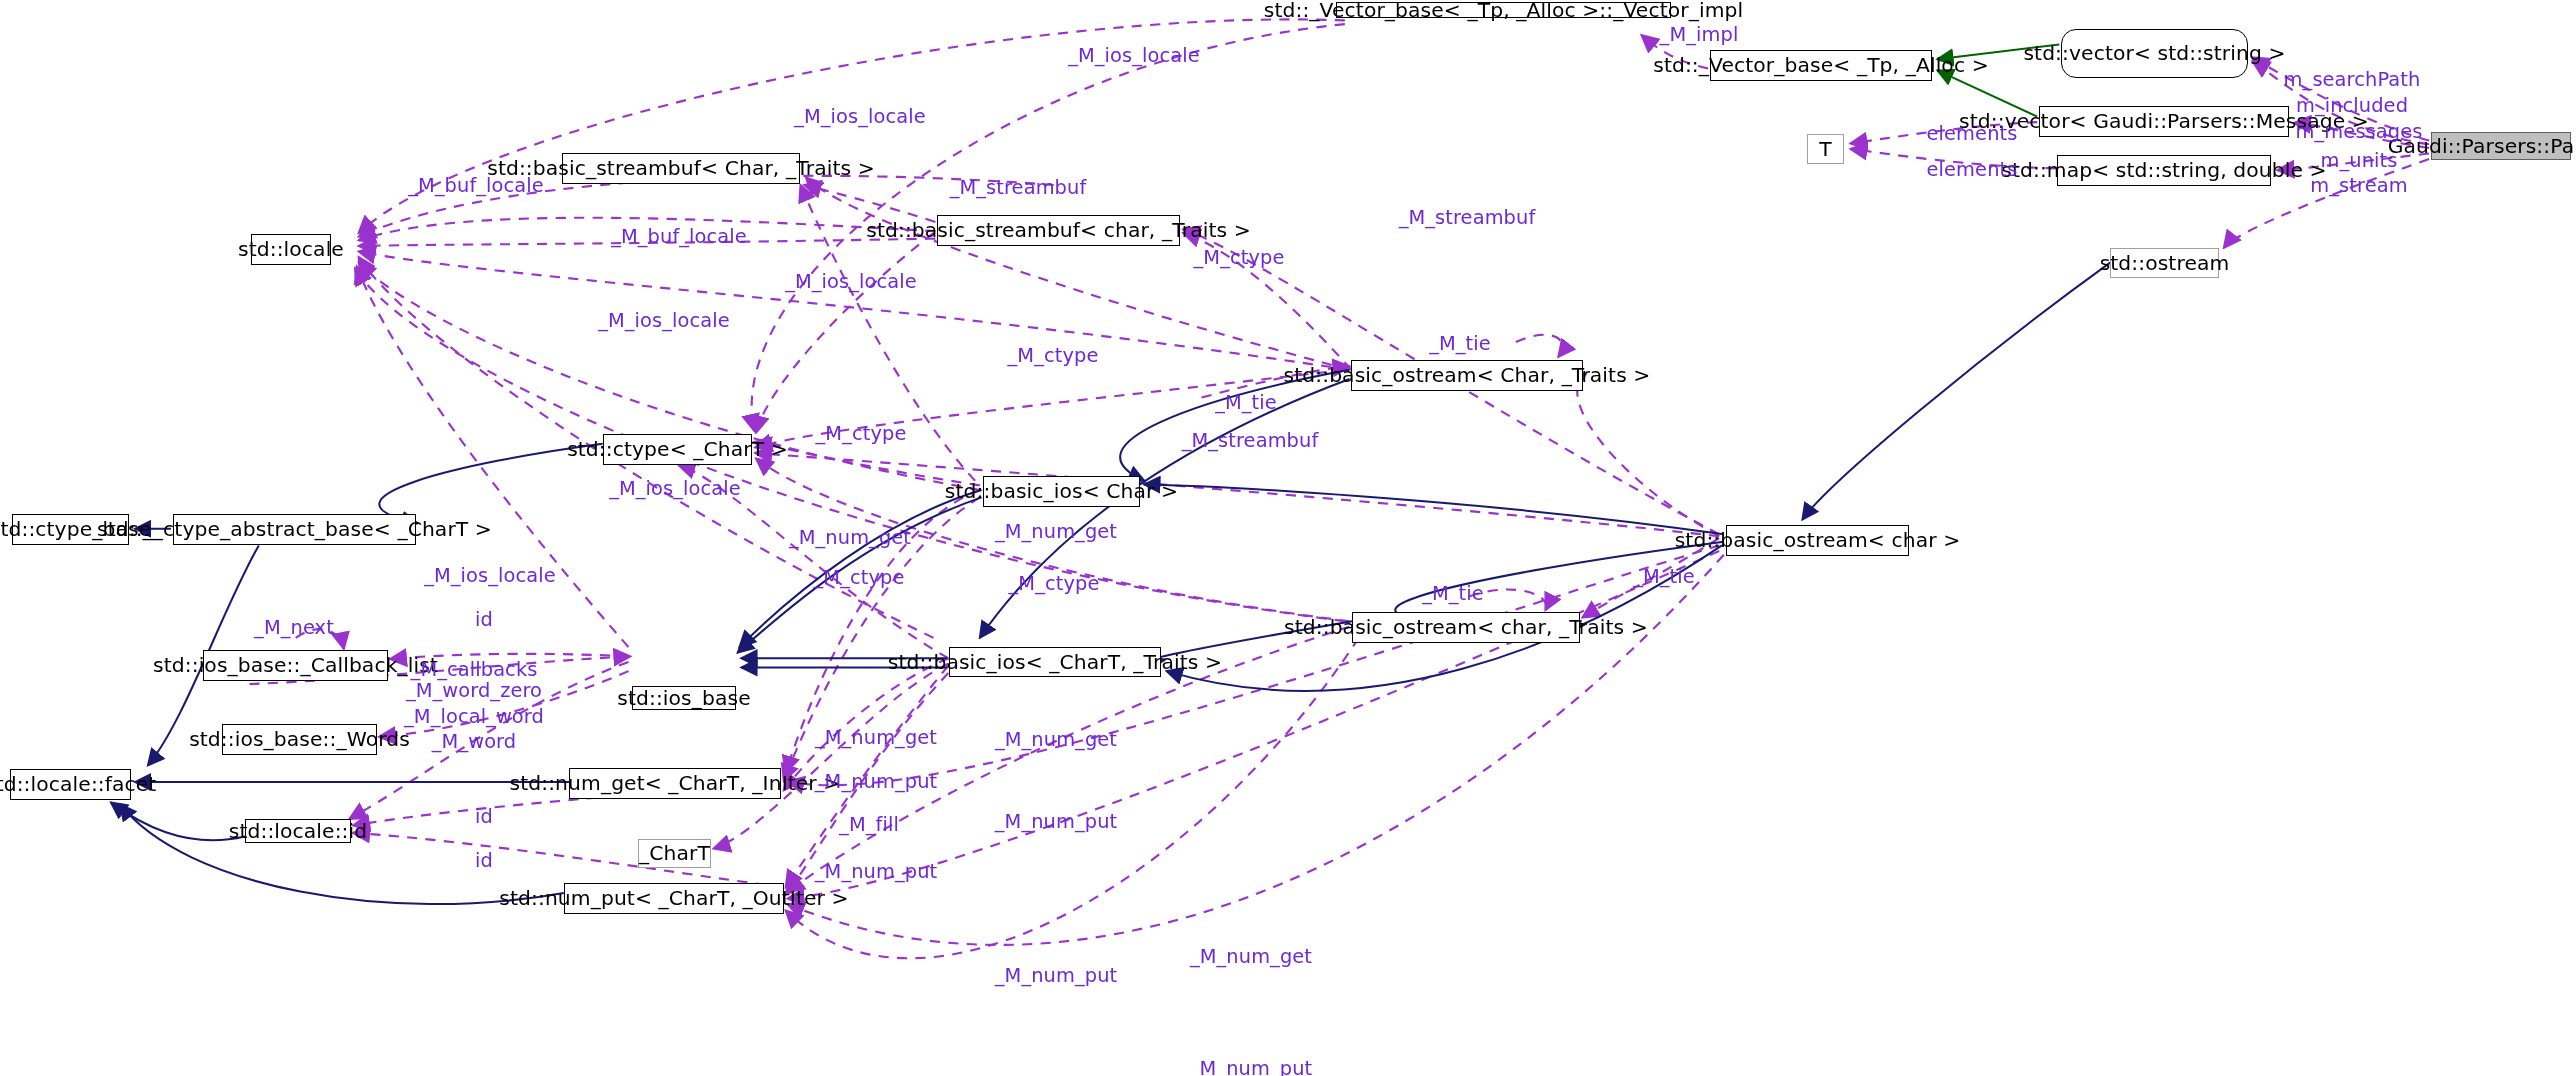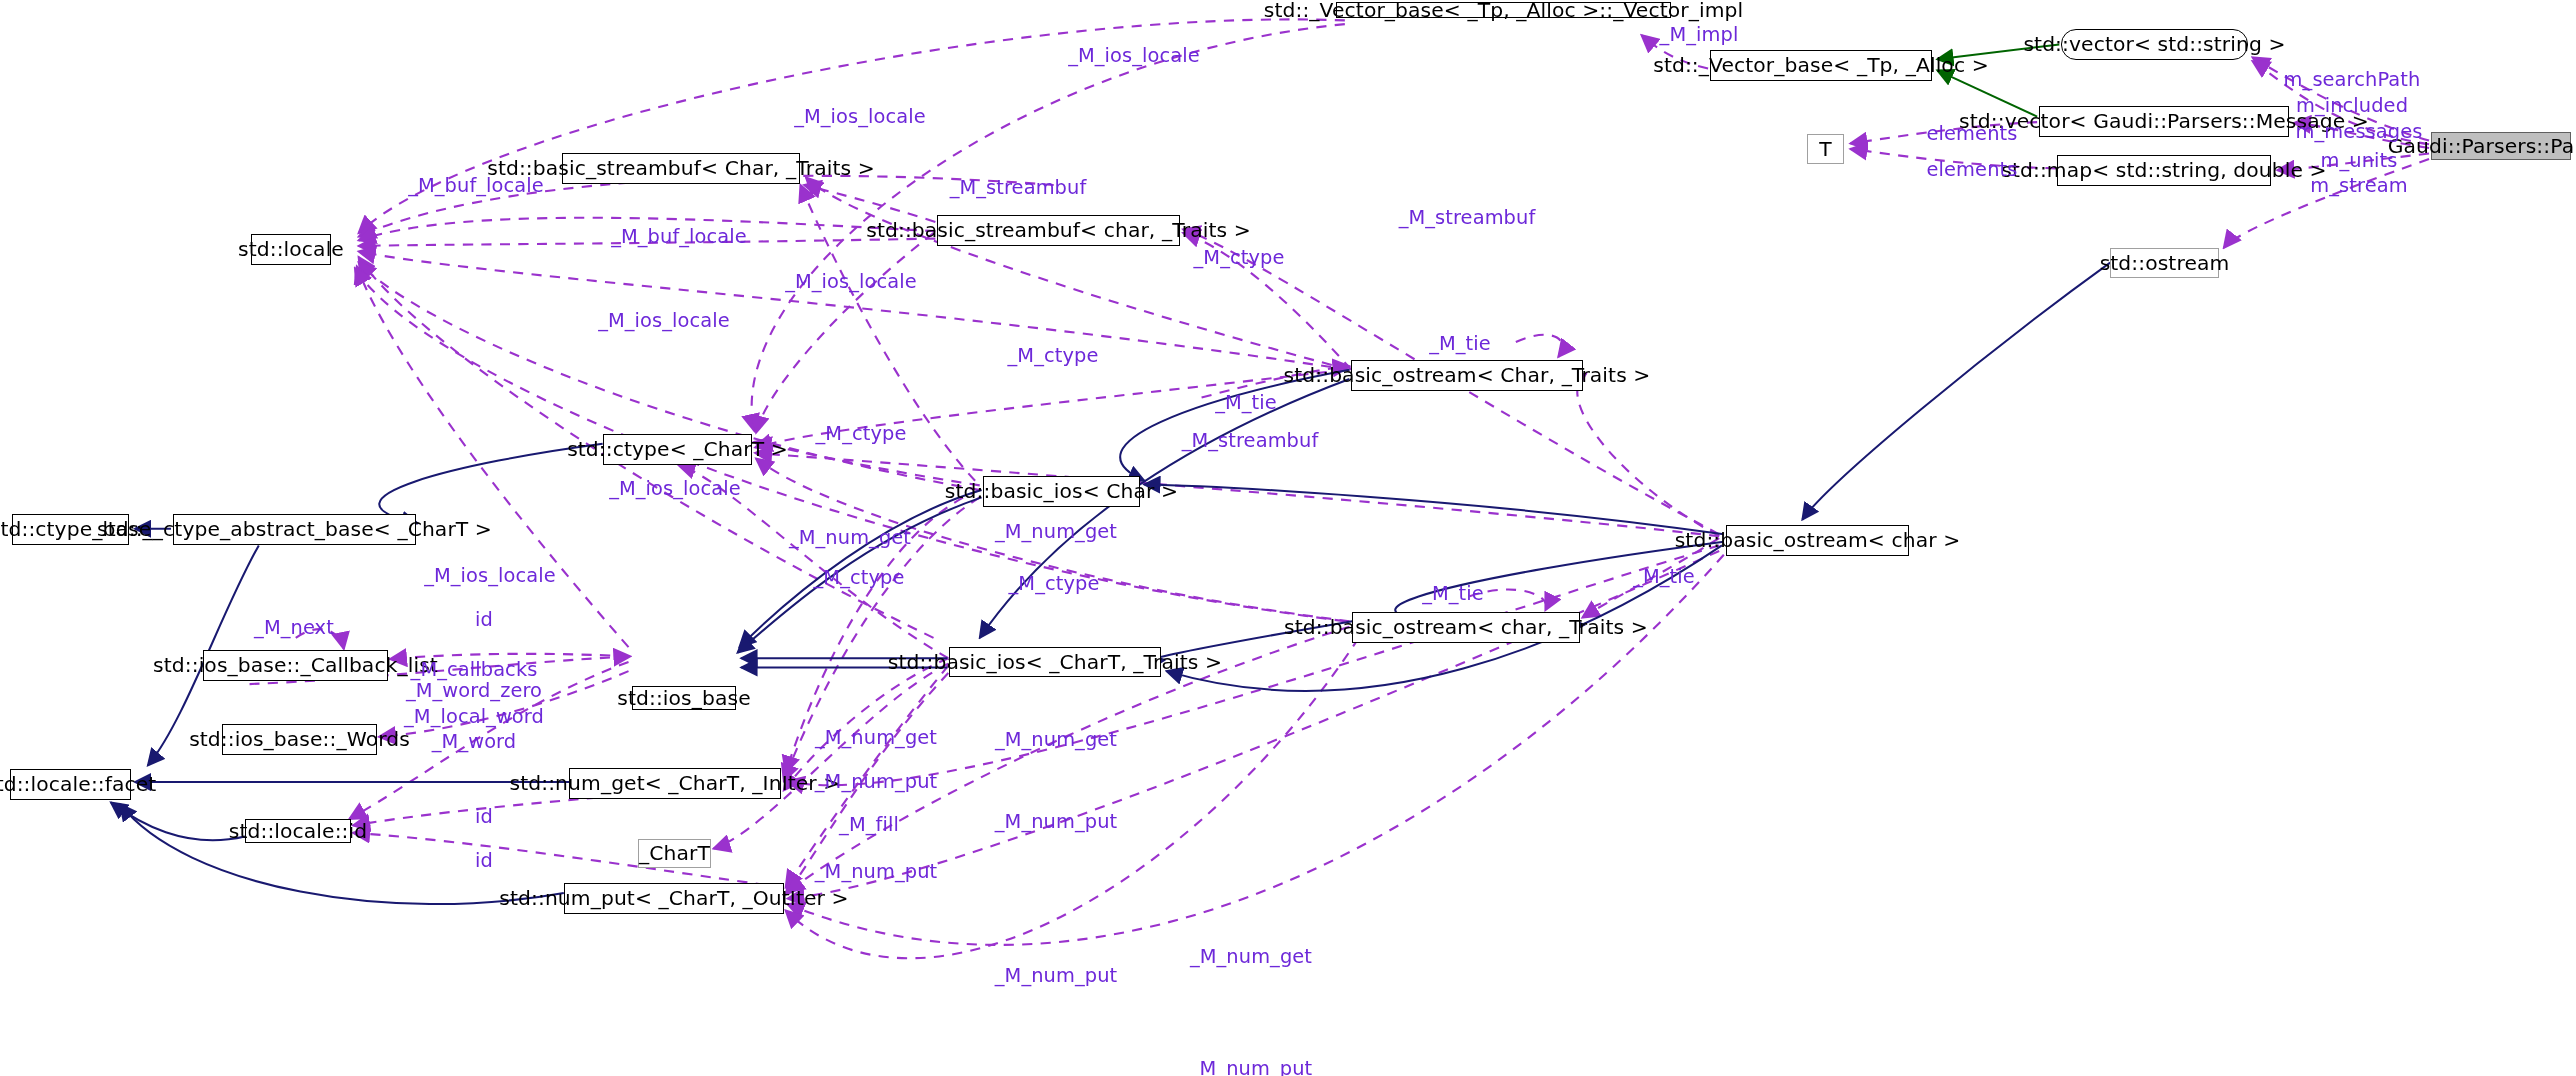--- a/index.html
+++ b/index.html
@@ -169,21 +169,21 @@
 
     <g fill="none" stroke="#006400" stroke-width="2.2" marker-end="url(#arrG)">
       <path d="M2228,48 L2096,64"></path>
       <path d="M2204,126 L2096,76"></path>
     </g>
   </svg>
 
   <div id="nodes">
       <div class="node" style="left: 1336px; top: 1.8px; width: 335px; height: 16px;">std::_Vector_base&lt; _Tp, _Alloc &gt;::_Vector_impl</div>
       <div class="node" style="left: 1710px; top: 50px; width: 222px; height: 31px;">std::_Vector_base&lt; _Tp, _Alloc &gt;</div>
-      <div class="node" style="left: 2061px; top: 29px; width: 187px; height: 31px; border-radius: 15px;">std::vector&lt; std::string &gt;</div>
+      <div class="node" style="left: 2061px; top: 29px; width: 187px; height: 49px; border-radius: 15px;">std::vector&lt; std::string &gt;</div>
       <div class="node" style="left: 2039px; top: 106px; width: 250px; height: 31px;">std::vector&lt; Gaudi::Parsers::Message &gt;</div>
       <div class="node" style="left: 2057px; top: 155px; width: 214px; height: 31px;">std::map&lt; std::string, double &gt;</div>
       <div class="node gray-border" style="left: 1807px; top: 134px; width: 37px; height: 30px;">T</div>
       <div class="node highlight" style="left: 2431px; top: 132px; width: 140px; height: 28px;">Gaudi::Parsers::Parser</div>
       <div class="node gray-border" style="left: 2110px; top: 248px; width: 109px; height: 30px;">std::ostream</div>
       <div class="node" style="left: 562px; top: 153px; width: 238px; height: 31px;">std::basic_streambuf&lt; Char, _Traits &gt;</div>
       <div class="node" style="left: 937px; top: 215px; width: 243px; height: 31px;">std::basic_streambuf&lt; char, _Traits &gt;</div>
       <div class="node" style="left: 251px; top: 234px; width: 80px; height: 30.5px;">std::locale</div>
       <div class="node" style="left: 1351px; top: 360px; width: 232px; height: 31px;">std::basic_ostream&lt; Char, _Traits &gt;</div>
       <div class="node" style="left: 603px; top: 434px; width: 149px; height: 30.5px;">std::ctype&lt; _CharT &gt;</div>

